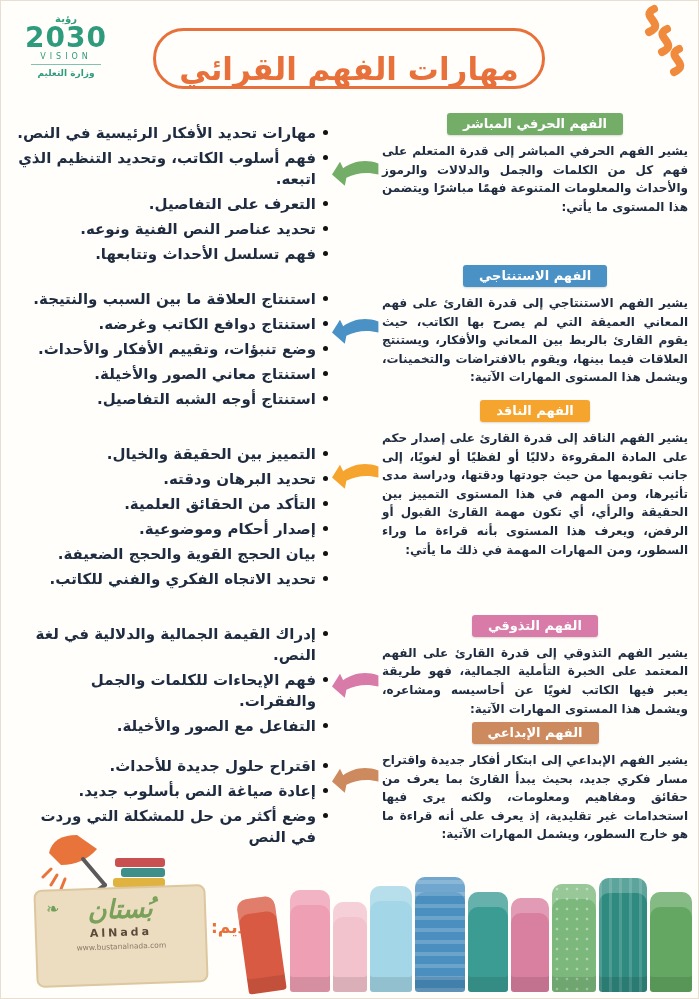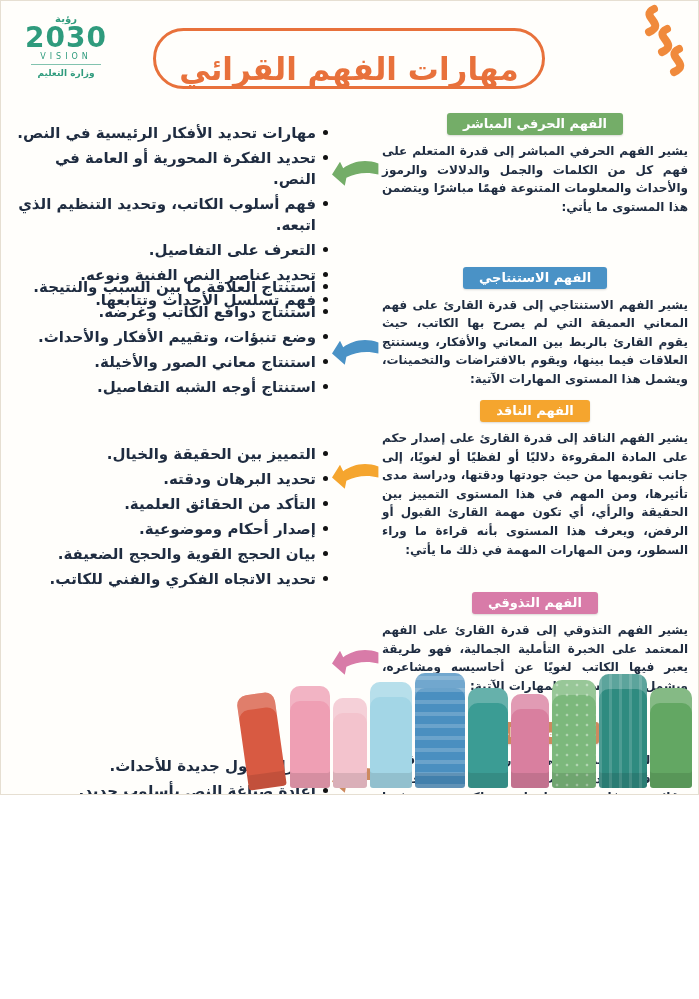--- a/index.html
+++ b/index.html
@@ -1,19 +1,19 @@
 <!DOCTYPE html>
 <html lang="ar" dir="rtl"><head>
 <meta charset="utf-8">
 <style>
   * { margin:0; padding:0; box-sizing:border-box; }
   html,body { background:#fff; }
   body { font-family:"DejaVu Sans", sans-serif; }
   .page {
-    position:relative; width:699px; height:795px; margin:0 auto;
+    position:relative; width:699px; height:999px; margin:0 auto;
     background:#fffefb; border:1px solid #e6dfd2; overflow:hidden;
     direction:rtl;
   }
 
   
   .vision-logo {
     position:absolute; left:22px; top:12px; width:86px; text-align:center;
     color:#2f9b7d; direction:ltr;
   }
   .vision-logo .v-ar { font-size:10px; font-weight:bold; }
@@ -50,21 +50,21 @@
     font-size:12px; font-weight:bold; line-height:1.55; color:#1f2c40;
     text-align:justify;
   }
   .arrow-wrap { width:52px; flex:none; color:var(--accent); display:flex; justify-content:center; }
   .col-left { flex:1; list-style:none; padding-left:6px; padding-right:2px; }
   .skill { display:flex; gap:7px; align-items:flex-start; margin-bottom:4px; }
   .skill .dot { flex:none; width:5px; height:5px; border-radius:50%; background:#121212; margin-top:7px; }
   .skill .txt { font-size:15px; font-weight:bold; line-height:1.4; color:#1f2c40; text-align:right; }
 
   .sec1 { top:112px; }  .sec1 .arrow-wrap{ padding-top:42px; } .sec1 .col-left{ padding-top:10px; }
-  .sec2 { top:252px;align-items:center; }  .sec2 .arrow-wrap{ padding-top:48px; } .sec2 .col-left{ padding-top:24px; }
+  .sec2 { top:264px; }  .sec2 .arrow-wrap{ padding-top:48px; } .sec2 .col-left{ padding-top:24px; }
   .sec3 { top:399px; }  .sec3 .arrow-wrap{ padding-top:58px; } .sec3 .col-left{ padding-top:44px; }
   .sec4 { top:591px;align-items:center; }  .sec4 .arrow-wrap{ padding-top:36px; } .sec4 .col-left{ padding-top:32px; }
   .sec5 { top:721px; }  .sec5 .arrow-wrap{ padding-top:40px; } .sec5 .col-left{ padding-top:34px; }
 
   
   .lamp { position:absolute; left:40px; top:828px; }
   .mini-books { position:absolute; left:104px; top:857px; width:60px; }
   .mini-books span { display:block; height:9px; border-radius:3px; margin-bottom:1px; }
   .mb1 { width:50px; background:#c95050; margin-left:4px; }
   .mb2 { width:44px; background:#3e8f8a; margin-left:8px; }
@@ -139,24 +139,20 @@
           <path fill="currentColor" d="M58 8 C40 2 26 6 14 14 L10 6 L0 22 L16 36 L18 26 C30 20 44 18 58 22 Z"></path>
         </svg>
     </div>
     <ul class="col-left">
       <li class="skill">
           <span class="dot"></span>
           <span class="txt">مهارات تحديد الأفكار الرئيسية في النص.</span>
         </li>
       <li class="skill">
           <span class="dot"></span>
-          <span class="txt">تحديد الفكرة المحورية أو العامة في النص.</span>
-        </li>
-      <li class="skill">
-          <span class="dot"></span>
           <span class="txt">فهم أسلوب الكاتب، وتحديد التنظيم الذي اتبعه.</span>
         </li>
       <li class="skill">
           <span class="dot"></span>
           <span class="txt">التعرف على التفاصيل.</span>
         </li>
       <li class="skill">
           <span class="dot"></span>
           <span class="txt">تحديد عناصر النص الفنية ونوعه.</span>
         </li>
@@ -242,20 +238,34 @@
   <section class="sec sec4" style="--accent: #d87ba8;">
     <div class="col-right">
       <div class="badge">الفهم التذوقي</div>
       <p class="desc">يشير الفهم التذوقي إلى قدرة القارئ على الفهم المعتمد على الخبرة التأملية الجمالية، فهو طريقة يعبر فيها الكاتب لغويًا عن أحاسيسه ومشاعره، ويشمل هذا المستوى المهارات الآتية:</p>
     </div>
     <div class="arrow-wrap">
       <svg width="48" height="36" viewBox="0 0 60 40">
           <path fill="currentColor" d="M58 8 C40 2 26 6 14 14 L10 6 L0 22 L16 36 L18 26 C30 20 44 18 58 22 Z"></path>
         </svg>
     </div>
+    <ul class="col-left">
+      <li class="skill">
+          <span class="dot"></span>
+          <span class="txt">إدراك القيمة الجمالية والدلالية في لغة النص.</span>
+        </li>
+      <li class="skill">
+          <span class="dot"></span>
+          <span class="txt">فهم الإيحاءات للكلمات والجمل والفقرات.</span>
+        </li>
+      <li class="skill">
+          <span class="dot"></span>
+          <span class="txt">التفاعل مع الصور والأخيلة.</span>
+        </li>
+    </ul>
   </section>
 
   <section class="sec sec5" style="--accent: #cd8a5f;">
     <div class="col-right">
       <div class="badge">الفهم الإبداعي</div>
       <p class="desc">يشير الفهم الإبداعي إلى ابتكار أفكار جديدة واقتراح مسار فكري جديد، بحيث يبدأ القارئ بما يعرف من حقائق ومفاهيم ومعلومات، ولكنه يرى فيها استخدامات غير تقليدية، إذ يعرف على أنه قراءة ما هو خارج السطور، ويشمل المهارات الآتية:</p>
     </div>
     <div class="arrow-wrap">
       <svg width="48" height="36" viewBox="0 0 60 40">
           <path fill="currentColor" d="M58 8 C40 2 26 6 14 14 L10 6 L0 22 L16 36 L18 26 C30 20 44 18 58 22 Z"></path>

